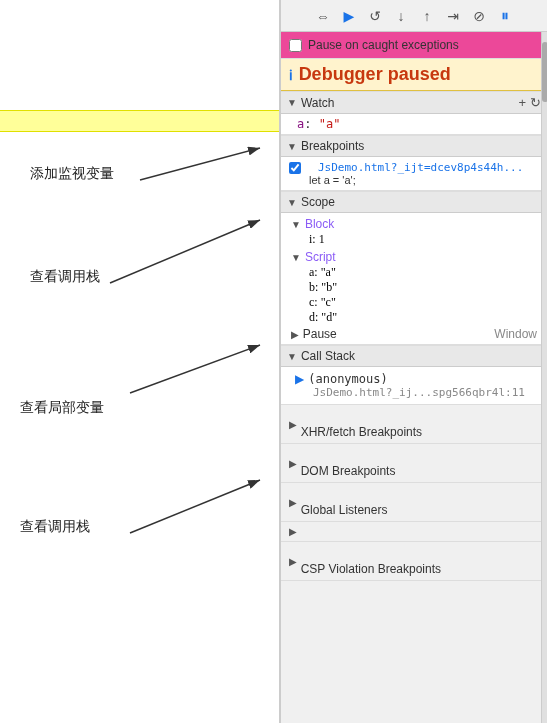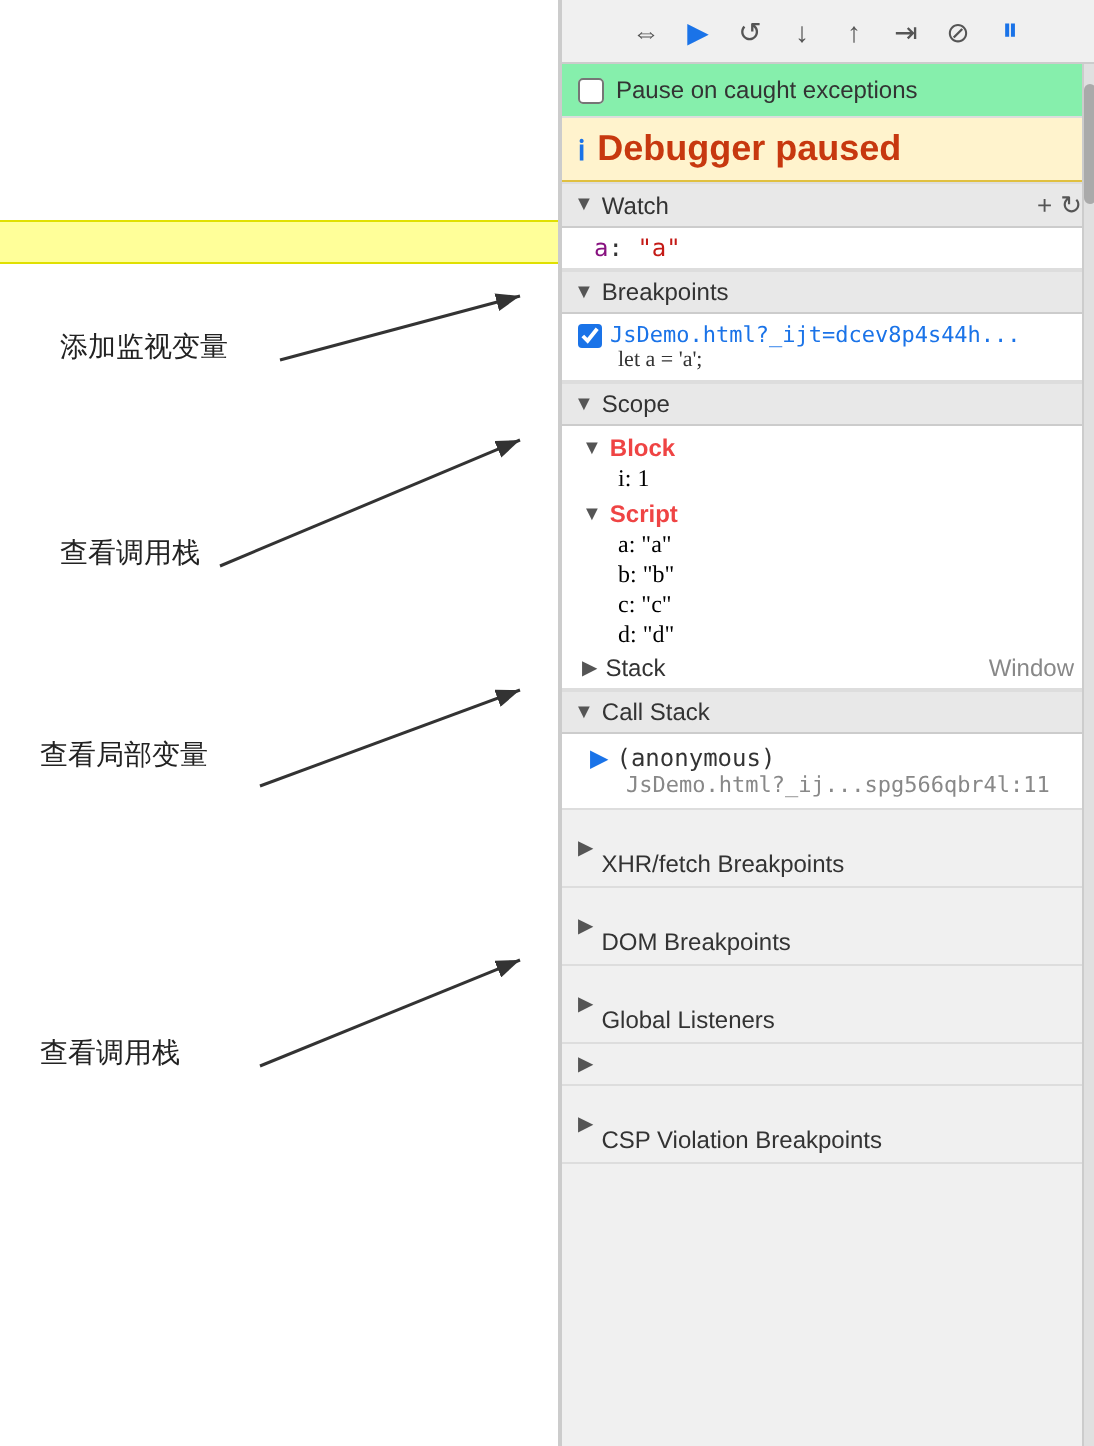--- a/index.html
+++ b/index.html
@@ -90,21 +90,21 @@
       color: #1a73e8;
       font-size: 16px;
     }
 
     
     .pause-row {
       display: flex;
       align-items: flex-end;
       gap: 6px;
       padding: 6px 8px;
-      background: #86efac;
+      background: #ec4899;
       border-bottom: 1px solid #ddd;
     }
 
     .pause-row input[type=checkbox] {
       width: 13px;
       height: 13px;
     }
 
     .pause-label {
       font-size: 12px;
@@ -192,21 +192,21 @@
     
     .bp-item {
       display: flex;
       flex-direction: column;
       padding: 2px 8px;
     }
 
     .bp-item-top {
       display: flex;
       align-items: center;
-      gap: 4px;
+      gap: 17px;
     }
 
     .bp-checkbox {
       width: 12px;
       height: 12px;
       accent-color: #1a73e8;
     }
 
     .bp-filename {
       font-size: 11px;
@@ -215,40 +215,40 @@
       white-space: nowrap;
       overflow: hidden;
       text-overflow: ellipsis;
       max-width: 210px;
     }
 
     .bp-code {
       padding-left: 20px;
       font-size: 11px;
       color: #333;
-      font-family: Liberation Serif, serif;
+      font-family: Liberation Sans, sans-serif;
     }
 
     
     .scope-subsection {
       padding: 1px 0;
     }
 
     .scope-sub-header {
       display: flex;
       align-items: center;
       gap: 4px;
       padding: 1px 10px;
       cursor: pointer;
     }
 
     .scope-sub-title {
       font-size: 12px;
-      color: #ef4444;
-      font-weight: 700;
+      color: #8b5cf6;
+      font-weight: 400;
     }
 
     .scope-item {
       padding: 0px 28px;
       font-size: 12px;
       font-family: Liberation Serif, serif;
     }
 
     
     .call-stack-item {
@@ -340,21 +340,21 @@
     }
   </style>
 </head>
 <body>
 
 <div class="left-panel">
   <div class="yellow-bar"></div>
 
   <div class="annotation" style="top:165px; left:30px;">添加监视变量</div>
   <div class="annotation" style="top:268px; left:30px;">查看调用栈</div>
-  <div class="annotation" style="top:369px; left:20px;">查看局部变量</div>
+  <div class="annotation" style="top:399px; left:20px;">查看局部变量</div>
   <div class="annotation" style="top:518px; left:20px;">查看调用栈</div>
 
   <svg class="arrows-svg">
 
     <defs>
       <marker id="arrowhead" markerWidth="8" markerHeight="6" refX="8" refY="3" orient="auto">
         <polygon points="0 0, 8 3, 0 6" fill="#333"></polygon>
       </marker>
     </defs>
 
@@ -461,21 +461,21 @@
           <span class="key">c</span><span>: </span><span class="val-string">"c"</span>
         </div>
         <div class="scope-item">
           <span class="key">d</span><span>: </span><span class="val-string">"d"</span>
         </div>
       </div>
 
       <div class="global-row">
         <div style="display:flex; align-items:center; gap:4px;">
           <span class="right-triangle">▶</span>
-          <span class="global-label">Stack</span>
+          <span class="global-label">Pause</span>
         </div>
         <span class="global-val">Window</span>
       </div>
     </div>
   </div>
 
   <div class="section">
     <div class="section-header">
       <div class="section-header-left">
         <span class="triangle">▼</span>

